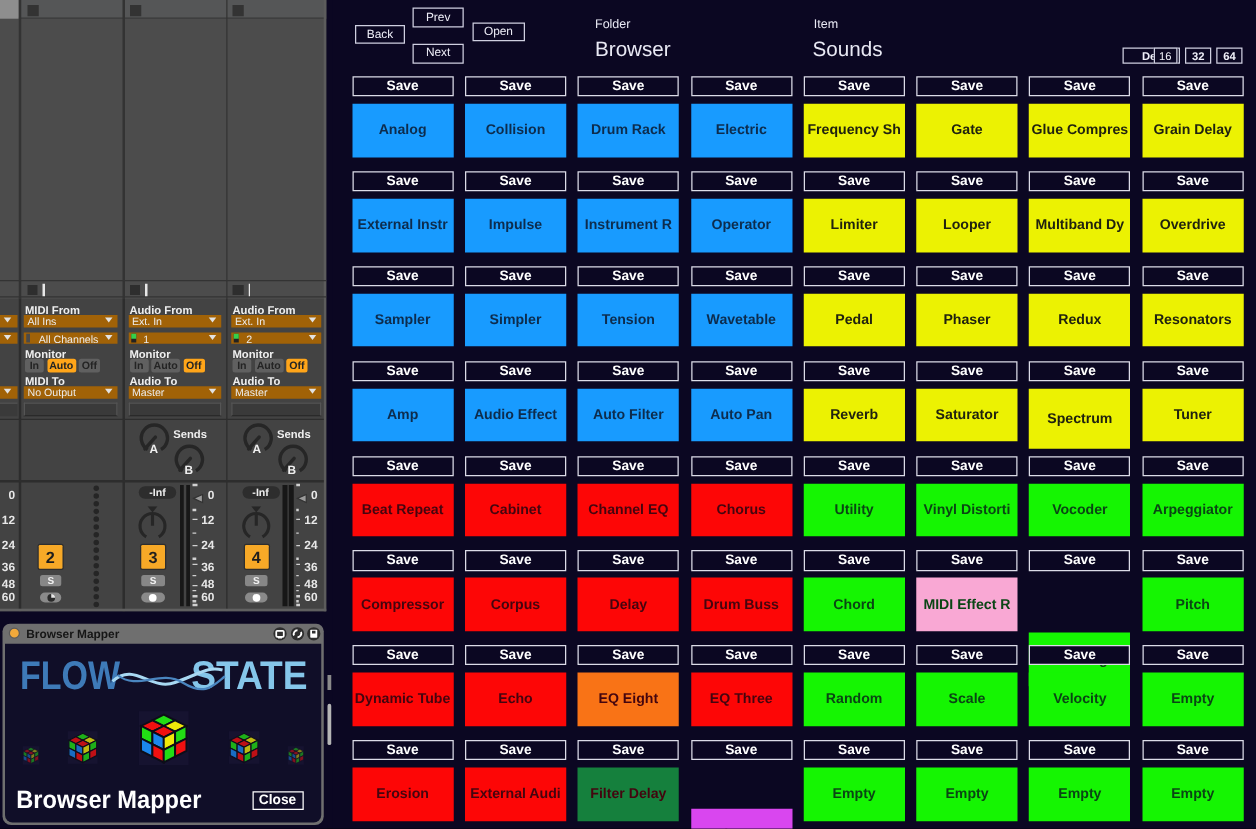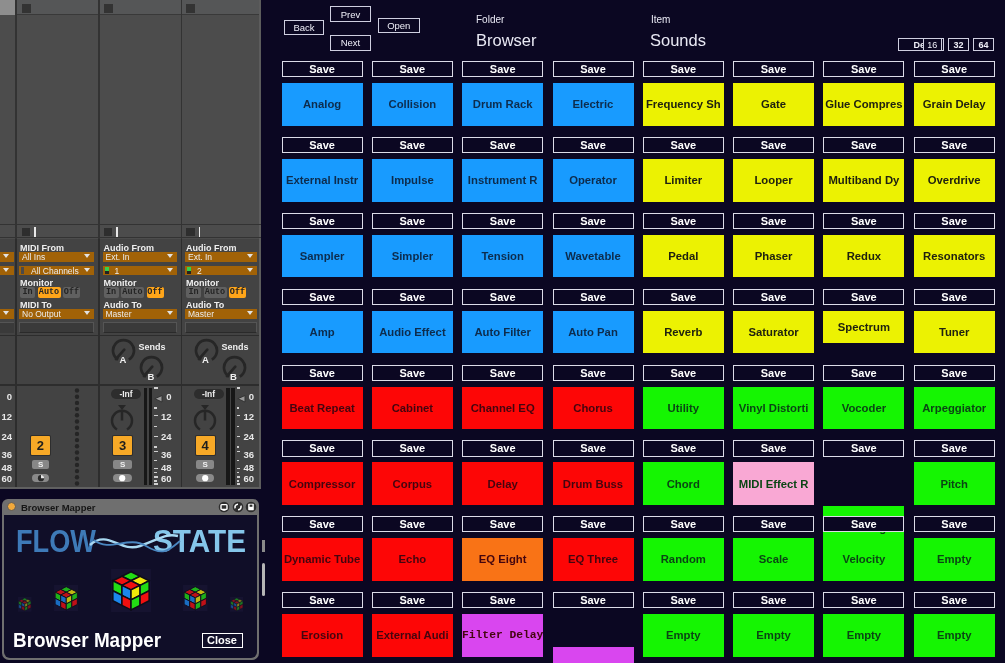--- a/index.html
+++ b/index.html
@@ -11,21 +11,21 @@
   align-items:center;justify-content:center;white-space:nowrap;overflow:hidden;}
 .topbtn{position:absolute;border:1px solid #cfcfe0;background:#0b0722;color:#efeff8;
   text-align:center;}
 .lbl{position:absolute;color:#e9e9f4;white-space:nowrap;}
 .ddl{position:absolute;background:#a16207;color:#ececec;font-size:8.5px;font-weight:normal;
   overflow:hidden;white-space:nowrap;}
 .dda{position:absolute;width:0;height:0;border-left:3.2px solid transparent;
   border-right:3.2px solid transparent;border-top:4.5px solid #e2e2e2;}
 .alabel{position:absolute;color:#efefef;font-size:9px;font-weight:bold;white-space:nowrap;}
 .monbtn{position:absolute;font-size:8.5px;font-weight:bold;color:#242424;text-align:center;
-  border-radius:2px;font-family:Liberation Mono, monospace;}
+  border-radius:2px;}
 .num{position:absolute;color:#e8e8e8;font-size:9.5px;line-height:9.5px;font-weight:bold;}
 </style></head><body>
 <div id="stage">
 
 <div class="abs" style="left:0;top:0;width:260.5px;height:489px;background:#4c4c4c;"></div>
 <div class="abs" style="left:0;top:0;width:260.5px;height:15px;background:#555657;border-bottom:1px solid #393939;"></div>
 <div class="abs" style="left:0;top:0;width:15px;height:15px;background:#8e8e8e;"></div>
 <div class="abs" style="left:21.5px;top:3.5px;width:9px;height:9px;background:#333;"></div>
 <div class="abs" style="left:103.5px;top:3.5px;width:9px;height:9px;background:#333;"></div>
 <div class="abs" style="left:186px;top:3.5px;width:9px;height:9px;background:#333;"></div>
@@ -405,21 +405,21 @@
 <div class="pad" style="left:371.9px;top:310.7px;width:81.0px;height:42.6px;background:#189bff;color:#0d2c4d;">Audio Effect</div>
 <div class="savebtn" style="left:462.2px;top:288.8px;width:81.0px;height:16.2px;line-height:15px;">Save</div>
 <div class="pad" style="left:462.2px;top:310.7px;width:81.0px;height:42.6px;background:#189bff;color:#0d2c4d;">Auto Filter</div>
 <div class="savebtn" style="left:552.5px;top:288.8px;width:81.0px;height:16.2px;line-height:15px;">Save</div>
 <div class="pad" style="left:552.5px;top:310.7px;width:81.0px;height:42.6px;background:#189bff;color:#0d2c4d;">Auto Pan</div>
 <div class="savebtn" style="left:642.8px;top:288.8px;width:81.0px;height:16.2px;line-height:15px;">Save</div>
 <div class="pad" style="left:642.8px;top:310.7px;width:81.0px;height:42.6px;background:#ecf202;color:#20220f;">Reverb</div>
 <div class="savebtn" style="left:733.1px;top:288.8px;width:81.0px;height:16.2px;line-height:15px;">Save</div>
 <div class="pad" style="left:733.1px;top:310.7px;width:81.0px;height:42.6px;background:#ecf202;color:#20220f;">Saturator</div>
 <div class="savebtn" style="left:823.4px;top:288.8px;width:81.0px;height:16.2px;line-height:15px;">Save</div>
-<div class="pad" style="left:823.4px;top:310.7px;width:81.0px;height:32px;background:#ecf202;color:#20220f;">Spectrum</div>
+<div class="pad" style="left:823.4px;top:310.7px;width:81.0px;height:48px;background:#ecf202;color:#20220f;">Spectrum</div>
 <div class="savebtn" style="left:913.7px;top:288.8px;width:81.0px;height:16.2px;line-height:15px;">Save</div>
 <div class="pad" style="left:913.7px;top:310.7px;width:81.0px;height:42.6px;background:#ecf202;color:#20220f;">Tuner</div>
 <div class="savebtn" style="left:281.6px;top:364.6px;width:81.0px;height:16.2px;line-height:15px;">Save</div>
 <div class="pad" style="left:281.6px;top:386.5px;width:81.0px;height:42.6px;background:#fd0606;color:#44050f;">Beat Repeat</div>
 <div class="savebtn" style="left:371.9px;top:364.6px;width:81.0px;height:16.2px;line-height:15px;">Save</div>
 <div class="pad" style="left:371.9px;top:386.5px;width:81.0px;height:42.6px;background:#fd0606;color:#44050f;">Cabinet</div>
 <div class="savebtn" style="left:462.2px;top:364.6px;width:81.0px;height:16.2px;line-height:15px;">Save</div>
 <div class="pad" style="left:462.2px;top:386.5px;width:81.0px;height:42.6px;background:#fd0606;color:#44050f;">Channel EQ</div>
 <div class="savebtn" style="left:552.5px;top:364.6px;width:81.0px;height:16.2px;line-height:15px;">Save</div>
 <div class="pad" style="left:552.5px;top:386.5px;width:81.0px;height:42.6px;background:#fd0606;color:#44050f;">Chorus</div>
@@ -461,21 +461,21 @@
 <div class="pad" style="left:733.1px;top:538.2px;width:81.0px;height:42.6px;background:#15f502;color:#0a4514;">Scale</div>
 <div class="savebtn" style="left:823.4px;top:516.3px;width:81.0px;height:16.2px;line-height:15px;">Save</div>
 <div class="pad" style="left:823.4px;top:538.2px;width:81.0px;height:42.6px;background:#15f502;color:#0a4514;">Velocity</div>
 <div class="savebtn" style="left:913.7px;top:516.3px;width:81.0px;height:16.2px;line-height:15px;">Save</div>
 <div class="pad" style="left:913.7px;top:538.2px;width:81.0px;height:42.6px;background:#15f502;color:#0a4514;">Empty</div>
 <div class="savebtn" style="left:281.6px;top:592.1px;width:81.0px;height:16.2px;line-height:15px;">Save</div>
 <div class="pad" style="left:281.6px;top:614.0px;width:81.0px;height:42.6px;background:#fd0606;color:#44050f;">Erosion</div>
 <div class="savebtn" style="left:371.9px;top:592.1px;width:81.0px;height:16.2px;line-height:15px;">Save</div>
 <div class="pad" style="left:371.9px;top:614.0px;width:81.0px;height:42.6px;background:#fd0606;color:#44050f;">External Audi</div>
 <div class="savebtn" style="left:462.2px;top:592.1px;width:81.0px;height:16.2px;line-height:15px;">Save</div>
-<div class="pad" style="left:462.2px;top:614.0px;width:81.0px;height:42.6px;background:#d946ef;color:#44050f;font-family:Liberation Mono, monospace;">Filter Delay</div>
+<div class="pad" style="left:462.2px;top:614.0px;width:81.0px;height:42.6px;background:#15803d;color:#44050f;">Filter Delay</div>
 <div class="savebtn" style="left:552.5px;top:592.1px;width:81.0px;height:16.2px;line-height:15px;">Save</div>
 <div class="pad" style="left:552.5px;top:647px;width:81.0px;height:42.6px;background:#d946ef;color:#44050f;">Flanger</div>
 <div class="savebtn" style="left:642.8px;top:592.1px;width:81.0px;height:16.2px;line-height:15px;">Save</div>
 <div class="pad" style="left:642.8px;top:614.0px;width:81.0px;height:42.6px;background:#15f502;color:#0a4514;">Empty</div>
 <div class="savebtn" style="left:733.1px;top:592.1px;width:81.0px;height:16.2px;line-height:15px;">Save</div>
 <div class="pad" style="left:733.1px;top:614.0px;width:81.0px;height:42.6px;background:#15f502;color:#0a4514;">Empty</div>
 <div class="savebtn" style="left:823.4px;top:592.1px;width:81.0px;height:16.2px;line-height:15px;">Save</div>
 <div class="pad" style="left:823.4px;top:614.0px;width:81.0px;height:42.6px;background:#15f502;color:#0a4514;">Empty</div>
 <div class="savebtn" style="left:913.7px;top:592.1px;width:81.0px;height:16.2px;line-height:15px;">Save</div>
 <div class="pad" style="left:913.7px;top:614.0px;width:81.0px;height:42.6px;background:#15f502;color:#0a4514;">Empty</div>

